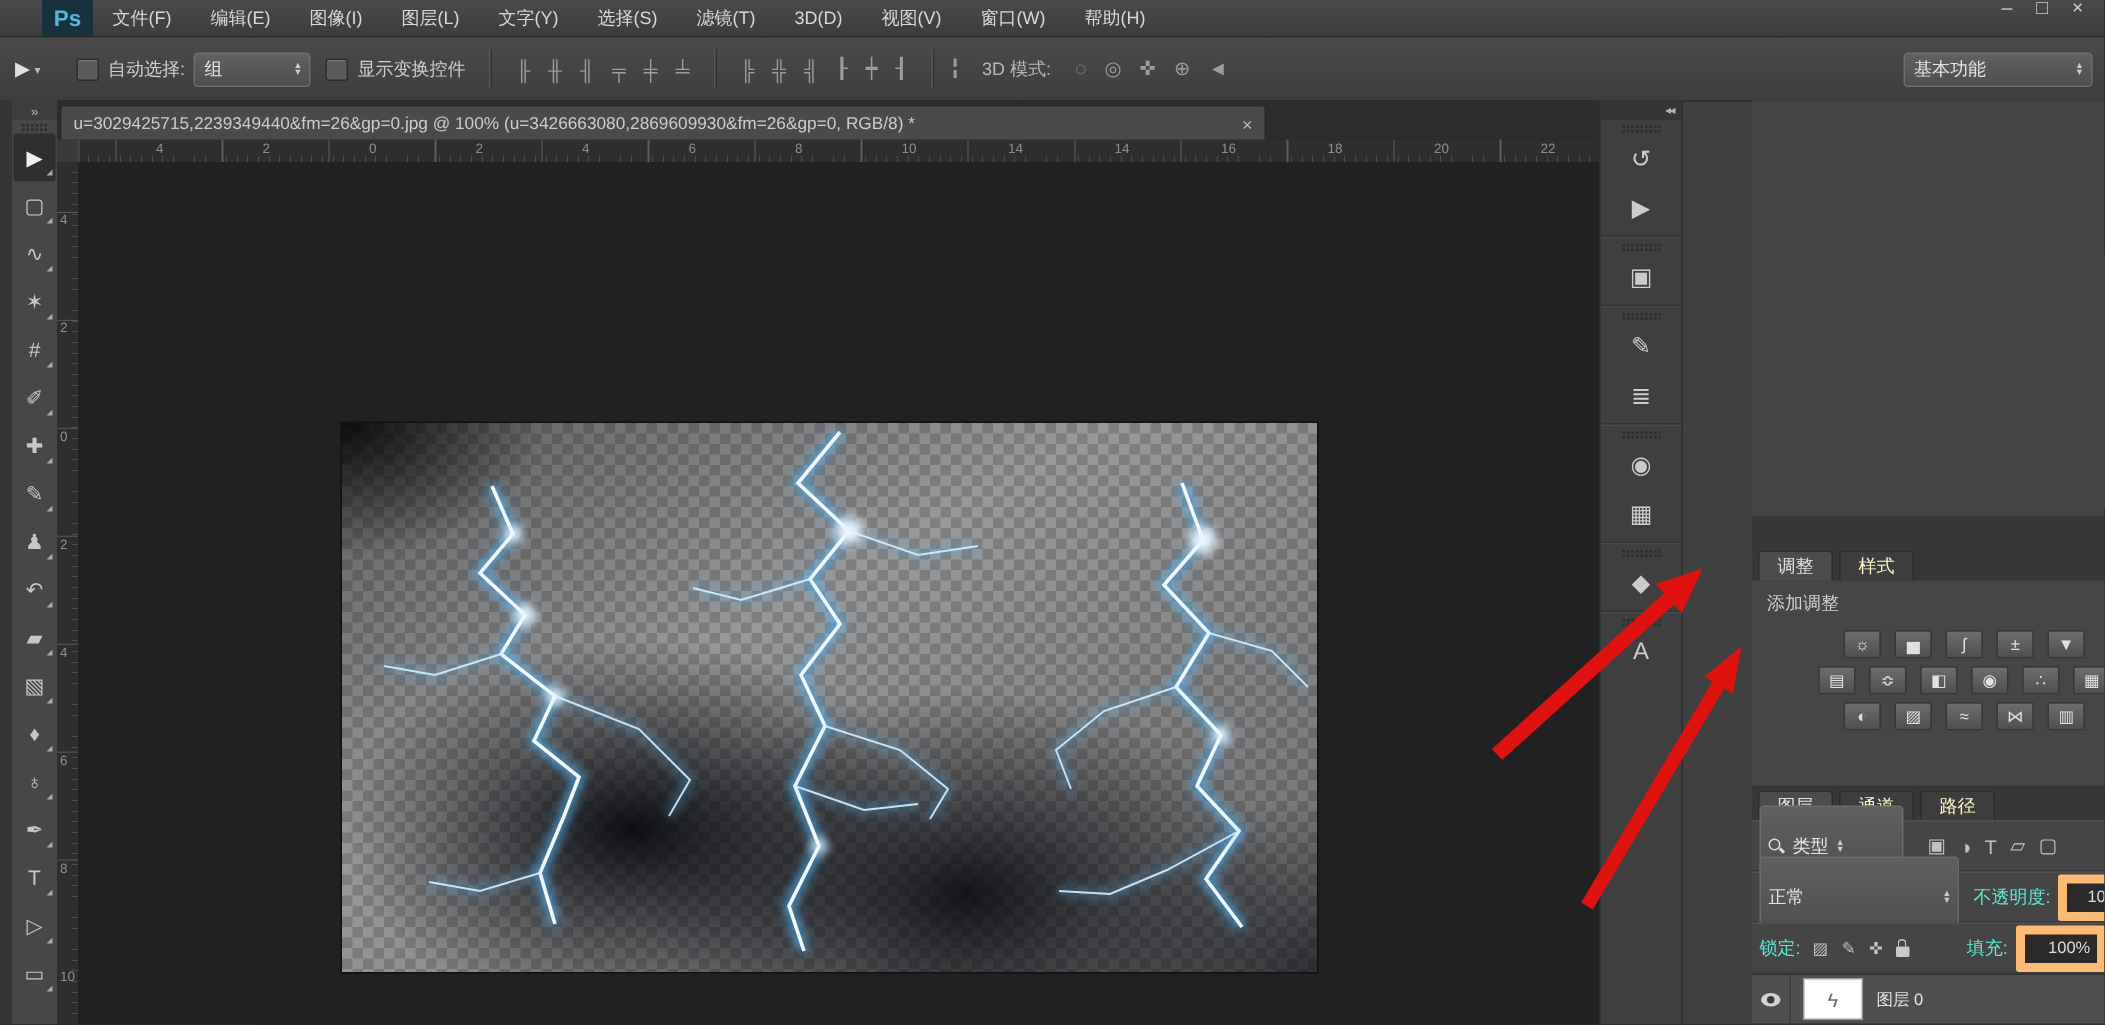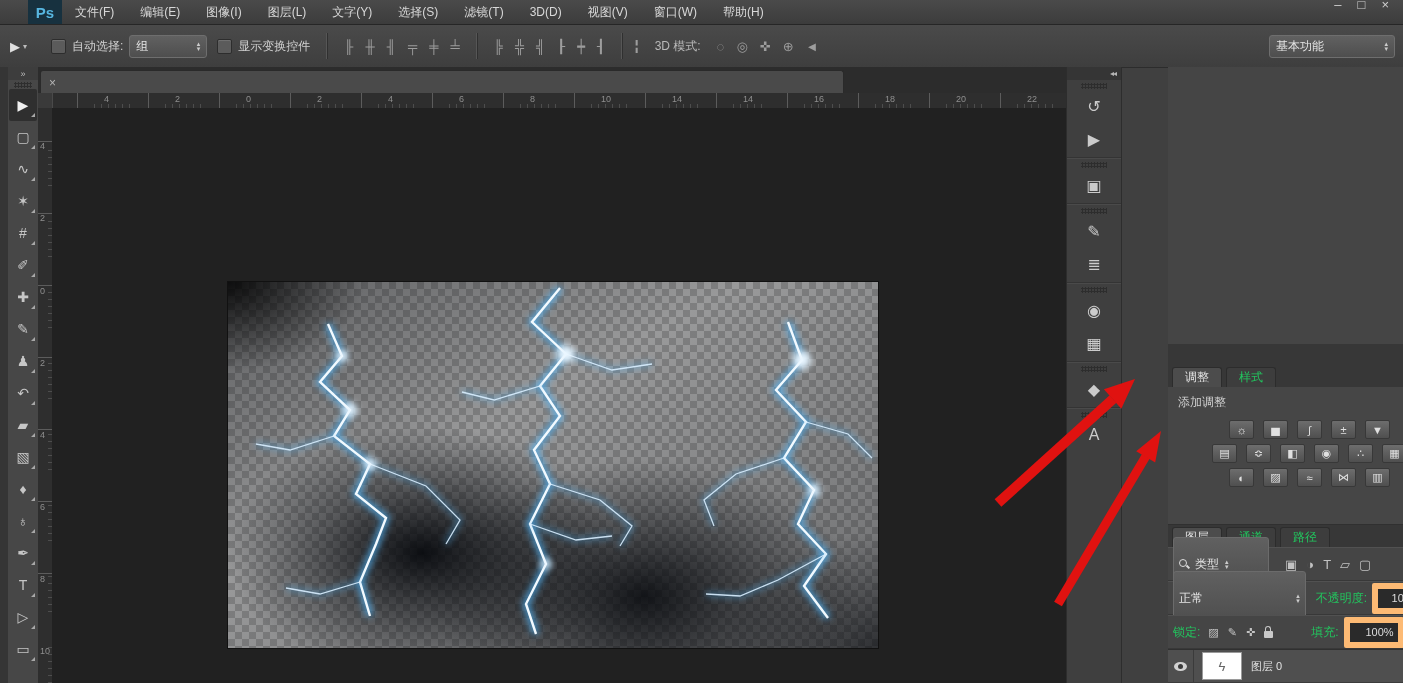--- a/index.html
+++ b/index.html
@@ -111,21 +111,21 @@
     background-image:radial-gradient(#2d2d2d 1px,transparent 1.1px);background-size:3px 3px;}
   .dicon{width:40px;height:32px;margin:1px auto;display:flex;align-items:center;justify-content:center;
     color:#cbcbcb;font-size:16px;}
   .dsep{height:1px;background:#343434;border-bottom:1px solid #4a4a4a;margin:2px 0;}
 
   
   #panels{position:absolute;left:1168px;top:67px;width:283px;height:616px;background:#454545;
     display:flex;flex-direction:column;justify-content:flex-end;}
   .pgap{height:21px;background:#373737;}
   .ptabs{height:22px;background:#373737;display:flex;align-items:flex-end;position:relative;}
-  .ptab{height:19px;padding:0 12px;font-size:12px;line-height:19px;color:#22c55e;
+  .ptab{height:19px;padding:0 12px;font-size:12px;line-height:19px;color:#fef9c3;
     background:#3d3d3d;border:1px solid #2c2c2c;border-bottom:none;border-radius:3px 3px 0 0;margin-left:4px;}
   .ptab.active{background:#4c4c4c;color:#e0e0e0;}
   .pmenu{position:absolute;right:6px;bottom:4px;font-size:9px;color:#b5b5b5;letter-spacing:-1px;}
   .pbody{background:#464646;border-bottom:1px solid #303030;}
   #adjbody{height:137px;}
   .adjheader{font-size:12px;color:#cfcfcf;padding:7px 0 4px 10px;}
   .adjrow{display:flex;justify-content:center;gap:9px;margin:5px 0;}
   .adjicon{width:23px;height:17px;background:linear-gradient(#6d6d6d,#4f4f4f);
     border:1px solid #383838;border-radius:2px;color:#e0e0e0;font-size:11px;
     display:flex;align-items:center;justify-content:center;}
@@ -133,21 +133,21 @@
     border-top:1px solid #515151;border-bottom:1px solid #383838;position:relative;padding:0 5px;}
   .lselect{height:21px;background:linear-gradient(#606060,#4d4d4d);border:1px solid #6b6b6b;
     border-radius:3px;display:flex;align-items:center;padding:16px 5px;gap:6px;color:#e4e4e4;font-size:12px;}
   .searchicon{position:relative;width:10px;height:10px;}
   .searchicon::before{content:"";position:absolute;left:0;top:0;width:6px;height:6px;
     border:1.5px solid #dcdcdc;border-radius:50%;}
   .searchicon::after{content:"";position:absolute;left:7px;top:7px;width:4px;height:1.8px;
     background:#dcdcdc;transform:rotate(45deg);}
   .ficon{font-size:13px;color:#c2c2c2;margin-left:9px;}
   .cutbox{position:absolute;right:0;top:6px;width:6px;height:20px;background:#d8d8d8;border:1px solid #222;}
-  .dlabel{font-size:12px;color:#22c55e;white-space:nowrap;}
+  .dlabel{font-size:12px;color:#5eead4;white-space:nowrap;}
   .valbox{width:40px;height:19px;background:#2a2a2a;border:6px solid #fdba74;border-radius:2px;
     color:#dddddd;font-size:11px;display:flex;align-items:center;justify-content:flex-end;padding:0 4px;}
   .vcaret{width:13px;height:19px;background:#4e4e4e;border:1px solid #333;border-radius:2px;
     margin-left:2px;color:#bbb;font-size:7px;display:flex;align-items:center;justify-content:center;}
   .lockicons{display:flex;gap:9px;align-items:center;margin-left:8px;}
   .lki{font-size:11px;color:#c3c3c3;}
   .csslock{position:relative;width:9px;height:7px;background:#c9c9c9;border-radius:1px;margin-top:4px;}
   .csslock::before{content:"";position:absolute;top:-5px;left:1px;width:4px;height:4px;
     border:1.5px solid #c9c9c9;border-bottom:none;border-radius:3px 3px 0 0;}
   .llist{border-top:1px solid #303030;}
@@ -316,20 +316,21 @@
         <span>▷</span>
       </div>
     <div class="tool">
         <span>▭</span>
       </div>
   </div>
 
   <div id="docarea">
     <div id="tabstrip">
       <div id="doctab">
+        <span class="tabtitle">u=3029425715,2239349440&amp;fm=26&amp;gp=0.jpg @ 100% (u=3426663080,2869609930&amp;fm=26&amp;gp=0, RGB/8) *</span>
         <span class="tabclose">×</span>
       </div>
     </div>
     <div id="topruler">
       <span class="rcorner"></span>
       <span class="rlab" style="left:66px">4</span>
       <span class="rlab" style="left:137px">2</span>
       <span class="rlab" style="left:208px">0</span>
       <span class="rlab" style="left:279px">2</span>
       <span class="rlab" style="left:350px">4</span>

